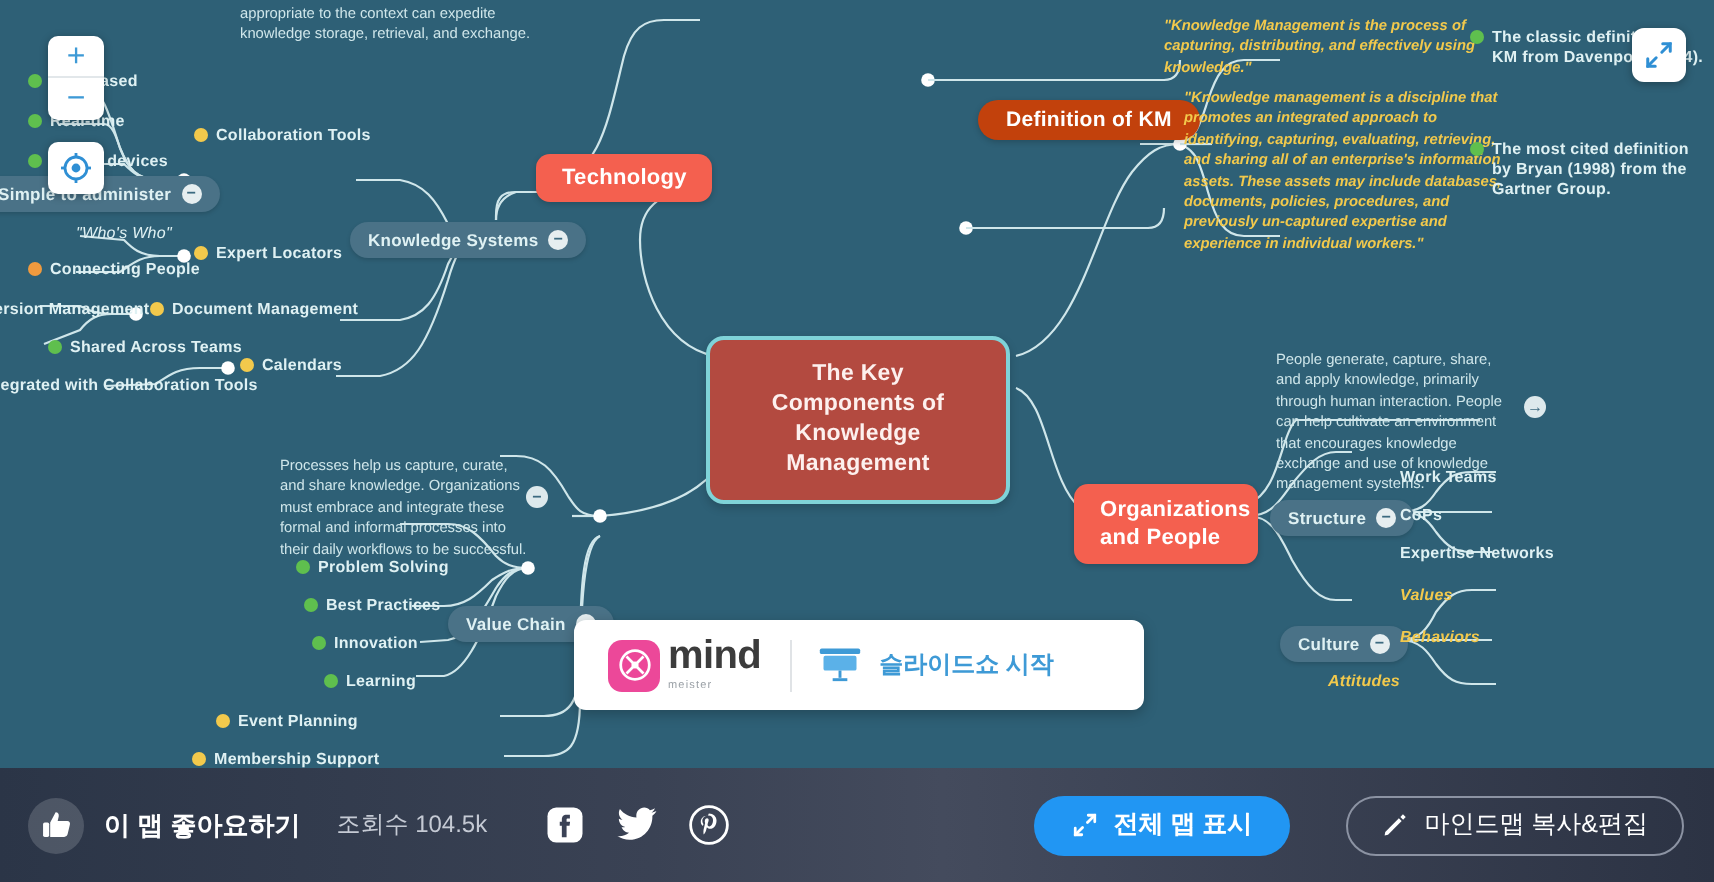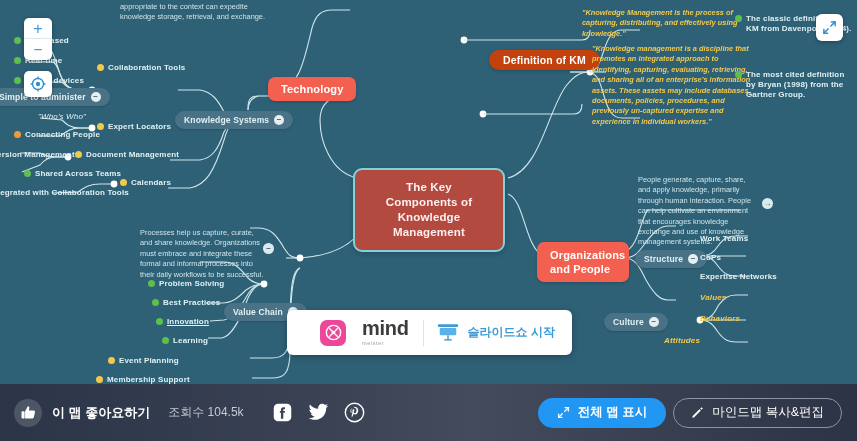--- a/index.html
+++ b/index.html
@@ -138,21 +138,21 @@
 
   
   #mm-widget {
     position: absolute; left: 287px; top: 310px;
     width: 285px; height: 45px;
     background: #ffffff;
     border-radius: 6px;
     box-shadow: 0 2px 7px rgba(0,0,0,.25);
     display: flex; align-items: center;
   }
-  #mm-logo { display: flex; align-items: center; gap: 16px; padding-left: 33px; }
+  #mm-logo { display: flex; align-items: center; gap: 4px; padding-left: 17px; }
   .mm-mark {
     width: 26px; height: 26px; border-radius: 7px;
     background: #ec4899;
     display: flex; align-items: center; justify-content: center;
   }
   .mm-word { position: relative; }
   .mm-word .big { font-size: 20px; color: #3c3c3c; font-weight: bold; letter-spacing: -.3px; line-height: 19px;}
   .mm-word .small { font-size: 5.5px; color: #9aa0a6; letter-spacing: .6px; display:block; margin-top:1px;}
   #mm-divider { width: 1px; height: 26px; background: #e0e3e6; margin: 0 13px 0 14px; }
   #mm-action { display: flex; align-items: center; gap: 9px; cursor: pointer; }
@@ -167,21 +167,21 @@
   #like-group { display: flex; align-items: center; gap: 10px; padding-left: 14px; }
   .thumb-circle {
     width: 28px; height: 28px; border-radius: 50%;
     background: rgba(255,255,255,.16);
     display: flex; align-items: center; justify-content: center;
   }
   #like-label { color: #ffffff; font-size: 13px; font-weight: bold; }
   #views { color: #c5cad4; font-size: 12px; margin-left: 8px; }
   #socials { display: flex; align-items: center; gap: 14px; margin-left: 28px; }
   .soc { width: 22px; height: 22px; display: flex; align-items: center; justify-content: center; }
-  #right-actions { margin-left: auto; display: flex; align-items: center; gap: 7px; padding-right: 15px; }
+  #right-actions { margin-left: auto; display: flex; align-items: center; gap: 28px; padding-right: 15px; }
   #show-full {
     background: #2196f3; color: #fff; border: none;
     border-radius: 16px; height: 30px; padding: 0 19px;
     font-size: 12.5px; font-weight: bold; cursor: pointer;
     display: flex; align-items: center; gap: 8px;
     font-family: inherit;
   }
   #copy-edit {
     background: transparent; color: #fff;
     border: 1px solid #8c93a3; border-radius: 16px;
@@ -376,21 +376,21 @@
     </div>
 
     <div class="node leaf" style="left:148px; top:279px;">
       <span class="dot green"></span>
       <span>Problem Solving</span>
     </div>
     <div class="node leaf" style="left:152px; top:298px;">
       <span class="dot green"></span>
       <span>Best Practices</span>
     </div>
-    <div class="node leaf" style="left:156px; top:317px;text-decoration:underline;">
+    <div class="node leaf" style="left:156px; top:317px;">
       <span class="dot green"></span>
       <span>Innovation</span>
     </div>
     <div class="node leaf" style="left:162px; top:336px;">
       <span class="dot green"></span>
       <span>Learning</span>
     </div>
     <div class="node leaf" style="left:108px; top:356px;">
       <span class="dot yellow"></span>
       <span>Event Planning</span>
@@ -413,21 +413,21 @@
     <div class="node leaf" style="left:700px; top:234px;">
       <span>Work Teams</span>
     </div>
     <div class="node leaf" style="left:700px; top:253px;">
       <span>CoPs</span>
     </div>
     <div class="node leaf" style="left:700px; top:272px;">
       <span>Expertise Networks</span>
     </div>
 
-    <div class="node pill-grey" style="left:604px; top:313px;">
+    <div class="node pill-grey" style="left:640px; top:313px;">
       <span>Culture</span>
       <span class="badge">−</span>
     </div>
     <div class="node leaf gold" style="left:700px; top:293px;">
       <span>Values</span>
     </div>
     <div class="node leaf gold" style="left:700px; top:314px;">
       <span>Behaviors</span>
     </div>
     <div class="node leaf gold" style="left:664px; top:336px;">

